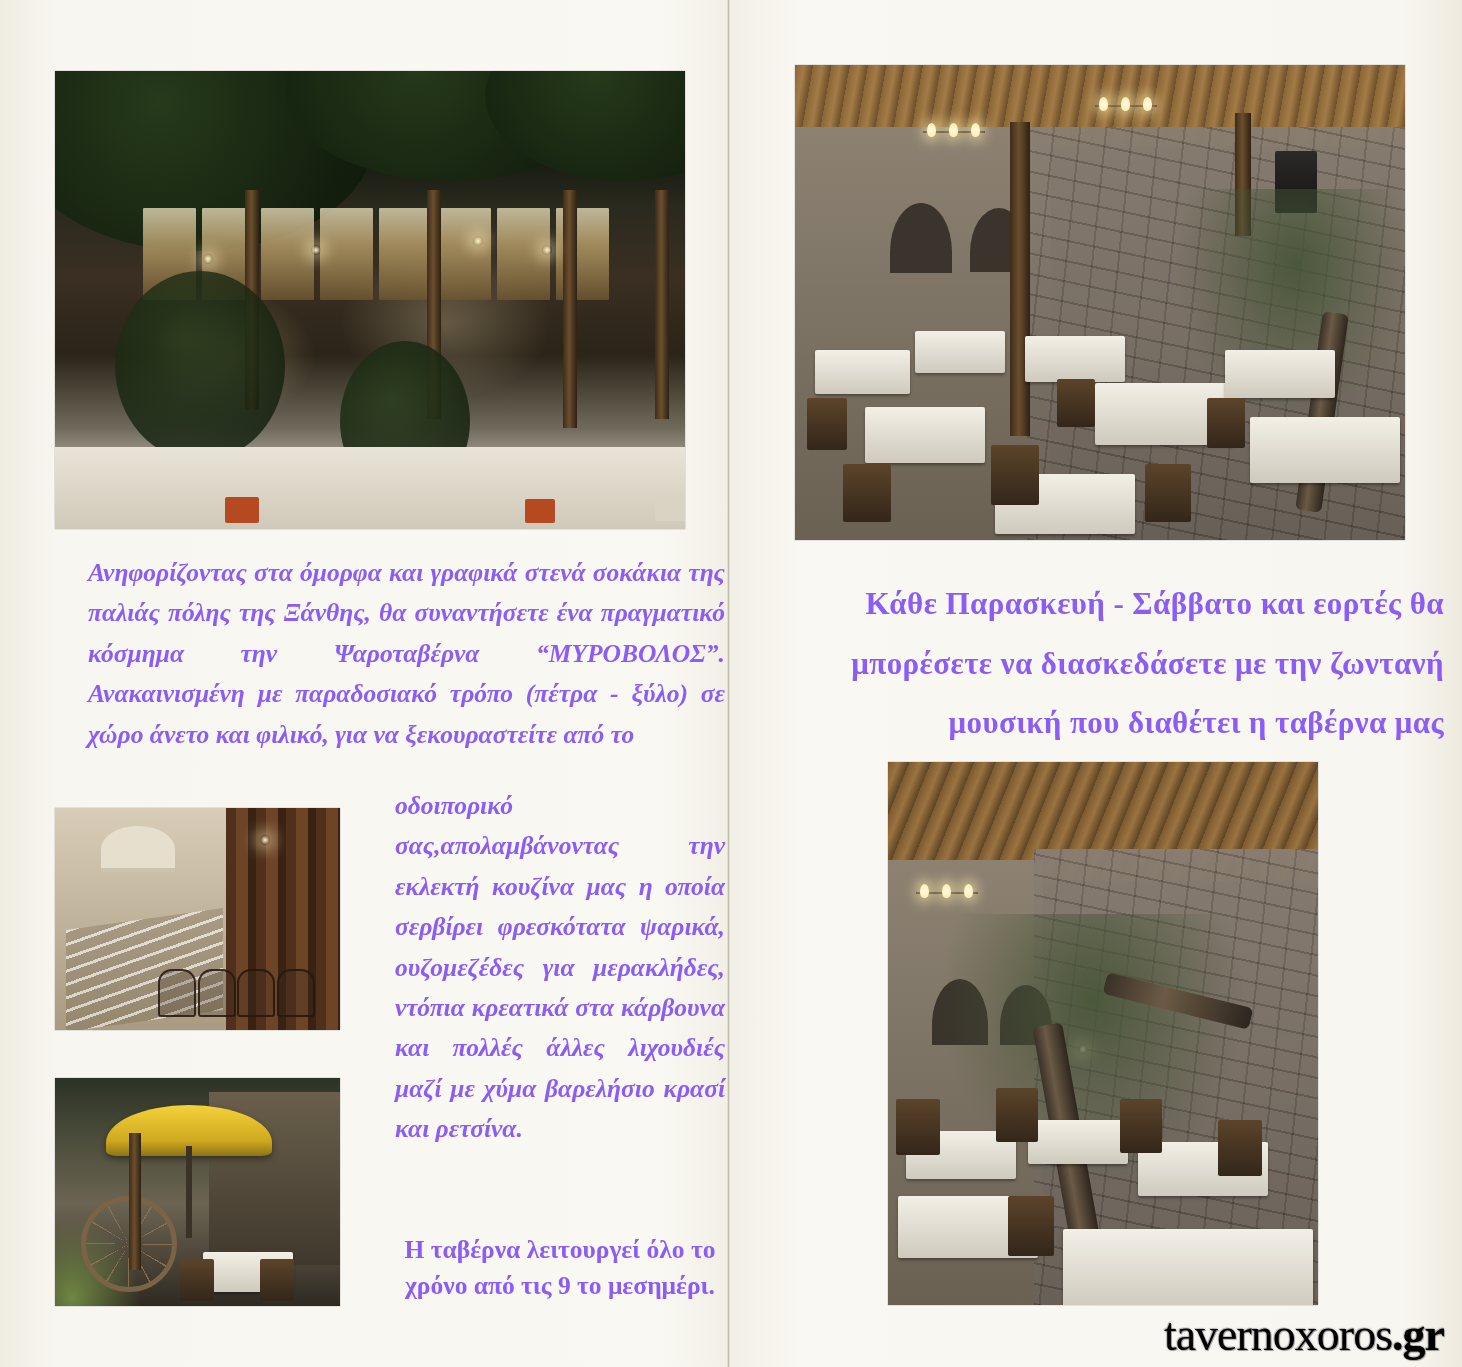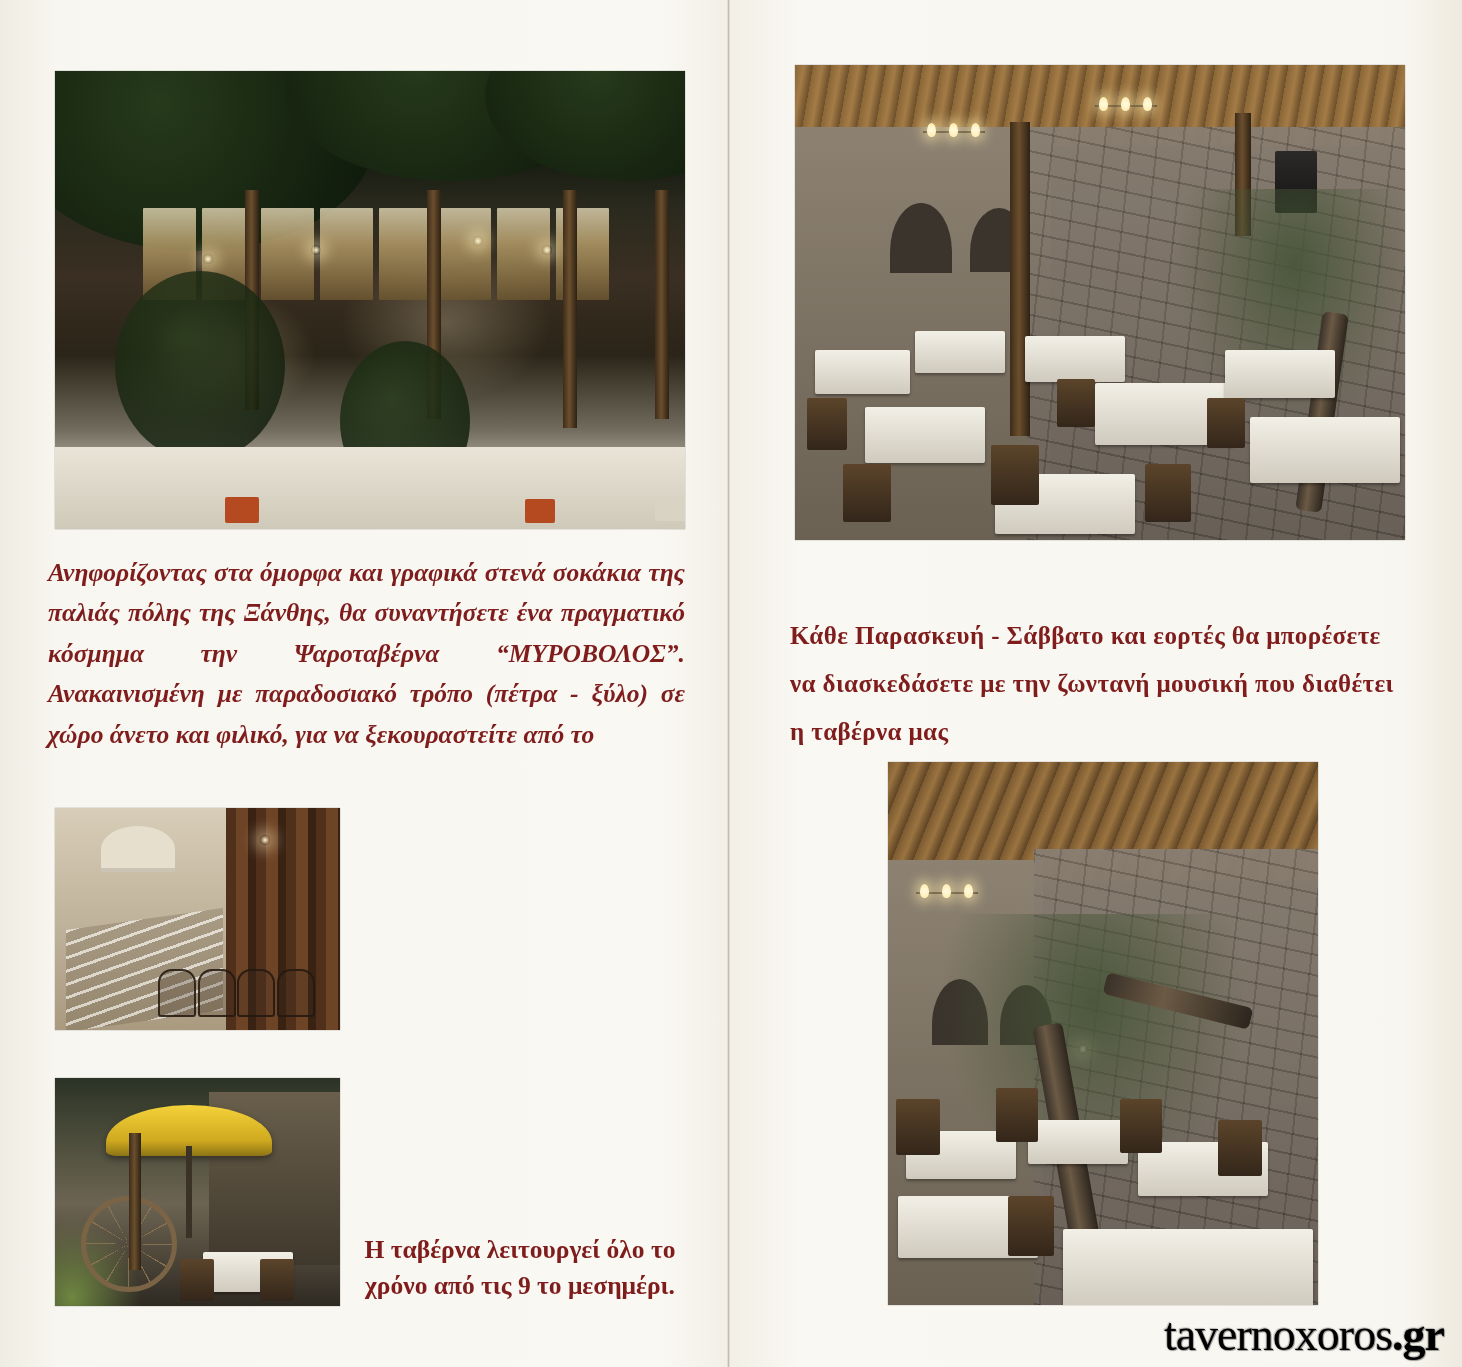--- a/index.html
+++ b/index.html
@@ -278,24 +278,25 @@
     left: 0;
     bottom: 0;
     width: 30%;
     height: 38%;
     background: radial-gradient(ellipse at 20% 90%, rgba(120,150,70,0.85), rgba(30,45,20,0) 70%);
   }
 
   
   .text-block {
     position: absolute;
-    color: #7f1d1d;
+    color: #8b5cf6;
     font-style: italic;
     font-weight: bold;
     font-family: "Liberation Serif", serif;
+    margin-left: 40px;
   }
   #left-paragraph-1 {
     left: 48px;
     top: 553px;
     width: 637px;
     font-size: 25.5px;
     line-height: 1.585;
     text-align: justify;
     text-justify: inter-word;
   }
@@ -312,25 +313,25 @@
     left: 355px;
     top: 1232px;
     width: 330px;
     font-size: 25.5px;
     line-height: 1.40;
     text-align: center;
     font-style: normal;
   }
   #right-paragraph {
     left: 790px;
-    top: 612px;
+    top: 574px;
     width: 614px;
-    font-size: 25px;
+    font-size: 31px;
     line-height: 1.92;
-    text-align: left;
+    text-align: right;
     font-style: normal;
     letter-spacing: 0.4px;
   }
 
   
   #watermark {
     position: absolute;
     right: 18px;
     bottom: 6px;
     font-family: "Liberation Serif", serif;
@@ -481,20 +482,21 @@
       <div class="chair" style="left:8px; top:62%; width:44px; height:56px;"></div>
       <div class="chair" style="left:108px; top:60%; width:42px; height:54px;"></div>
       <div class="chair" style="left:232px; top:62%; width:42px; height:54px;"></div>
       <div class="chair" style="left:330px; top:66%; width:44px; height:56px;"></div>
       <div class="chair" style="left:120px; top:80%; width:46px; height:60px;"></div>
     </div>
   </div>
 
   <div class="text-block" id="left-paragraph-1">Ανηφορίζοντας στα όμορφα και γραφικά στενά σοκάκια της παλιάς πόλης της Ξάνθης, θα συναντήσετε ένα πραγματικό κόσμημα την Ψαροταβέρνα “ΜΥΡΟΒΟΛΟΣ”. Ανακαινισμένη με παραδοσιακό τρόπο (πέτρα - ξύλο) σε χώρο άνετο και φιλικό, για να ξεκουραστείτε από το</div>
 
+  <div class="text-block" id="left-paragraph-2">οδοιπορικό σας,απολαμβάνοντας την εκλεκτή κουζίνα μας η οποία σερβίρει φρεσκότατα ψαρικά, ουζομεζέδες για μερακλήδες, ντόπια κρεατικά στα κάρβουνα και πολλές άλλες λιχουδιές μαζί με χύμα βαρελήσιο κρασί και ρετσίνα.</div>
 
   <div class="text-block" id="left-paragraph-3">Η ταβέρνα λειτουργεί όλο το χρόνο από τις 9 το μεσημέρι.</div>
 
   <div class="text-block" id="right-paragraph">Κάθε Παρασκευή - Σάββατο και εορτές θα μπορέσετε να διασκεδάσετε με την ζωντανή μουσική που διαθέτει η ταβέρνα μας</div>
 
   <div id="watermark">
     <span>tavernoxoros</span><span class="wm-tld">.gr</span>
   </div>
 </div>
 

